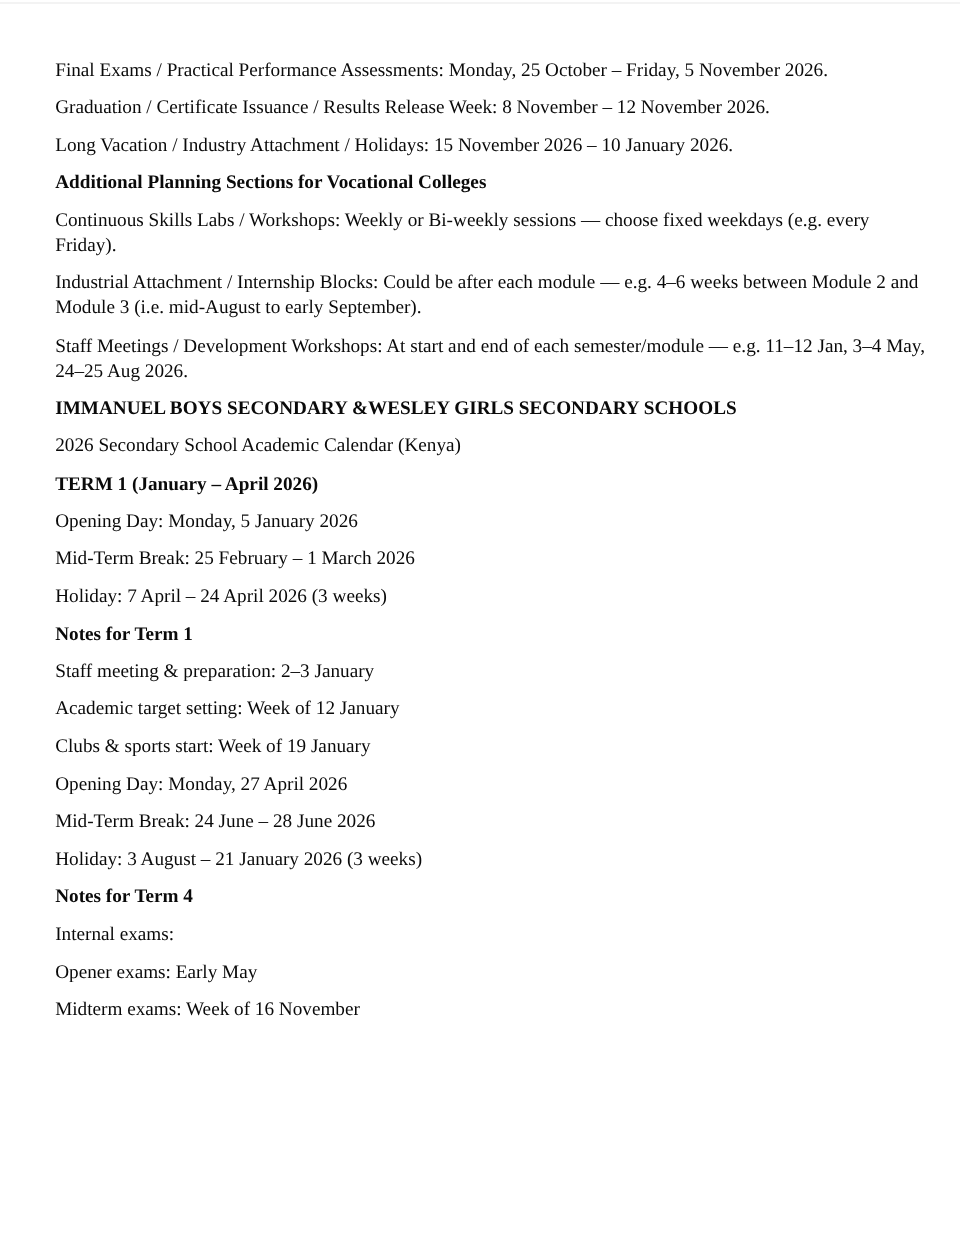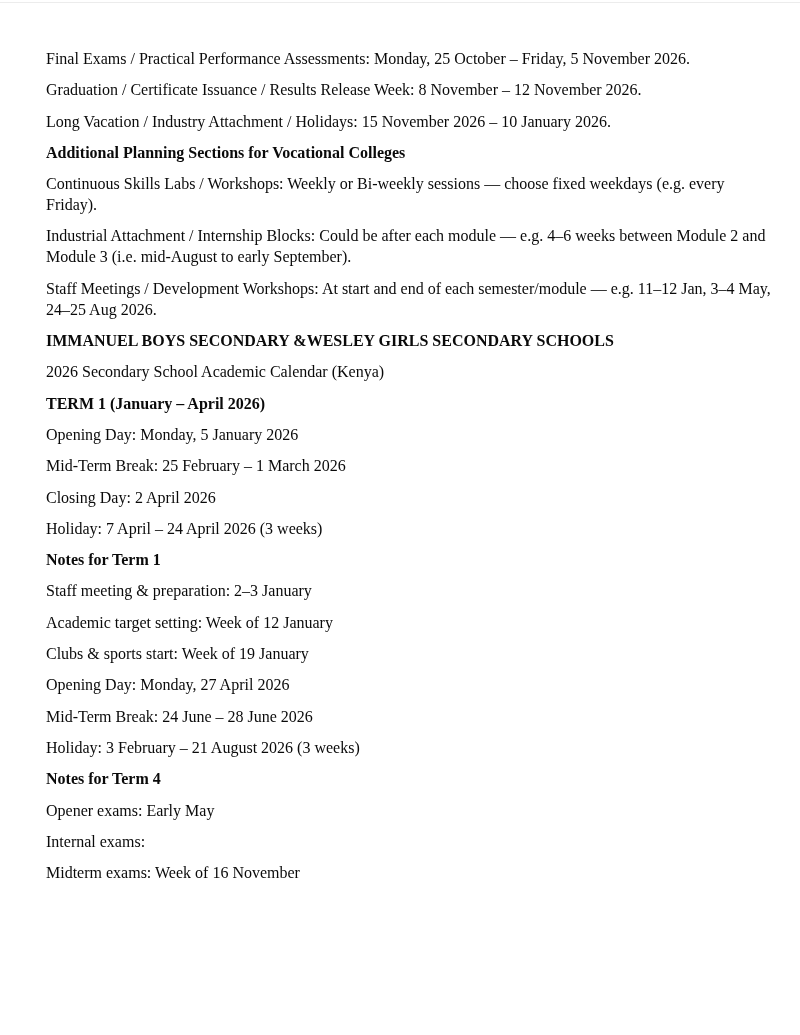--- a/index.html
+++ b/index.html
@@ -48,27 +48,26 @@
       <p class="normal">Long Vacation / Industry Attachment / Holidays: 15 November 2026 – 10 January 2026.</p>
       <p class="heading">Additional Planning Sections for Vocational Colleges</p>
       <p class="normal">Continuous Skills Labs / Workshops: Weekly or Bi-weekly sessions — choose fixed weekdays (e.g. every Friday).</p>
       <p class="normal">Industrial Attachment / Internship Blocks: Could be after each module — e.g. 4–6 weeks between Module 2 and Module 3 (i.e. mid-August to early September).</p>
       <p class="normal">Staff Meetings / Development Workshops: At start and end of each semester/module — e.g. 11–12 Jan, 3–4 May, 24–25 Aug 2026.</p>
       <p class="heading">IMMANUEL BOYS SECONDARY &amp;WESLEY GIRLS SECONDARY SCHOOLS</p>
       <p class="normal">2026 Secondary School Academic Calendar (Kenya)</p>
       <p class="heading">TERM 1 (January – April 2026)</p>
       <p class="normal">Opening Day: Monday, 5 January 2026</p>
       <p class="normal">Mid-Term Break: 25 February – 1 March 2026</p>
-      <p class="normal">Closing Day: 2 April 2026</p>
       <p class="normal">Holiday: 7 April – 24 April 2026 (3 weeks)</p>
       <p class="heading">Notes for Term 1</p>
       <p class="normal">Staff meeting &amp; preparation: 2–3 January</p>
       <p class="normal">Academic target setting: Week of 12 January</p>
       <p class="normal">Clubs &amp; sports start: Week of 19 January</p>
       <p class="normal">Opening Day: Monday, 27 April 2026</p>
       <p class="normal">Mid-Term Break: 24 June – 28 June 2026</p>
-      <p class="normal">Holiday: 3 February – 21 August 2026 (3 weeks)</p>
+      <p class="normal">Holiday: 3 August – 21 January 2026 (3 weeks)</p>
       <p class="heading">Notes for Term 4</p>
+      <p class="normal">Internal exams:</p>
       <p class="normal">Opener exams: Early May</p>
-      <p class="normal">Internal exams:</p>
       <p class="normal">Midterm exams: Week of 16 November</p>
     </div>
 </div>
 
 </body></html>

